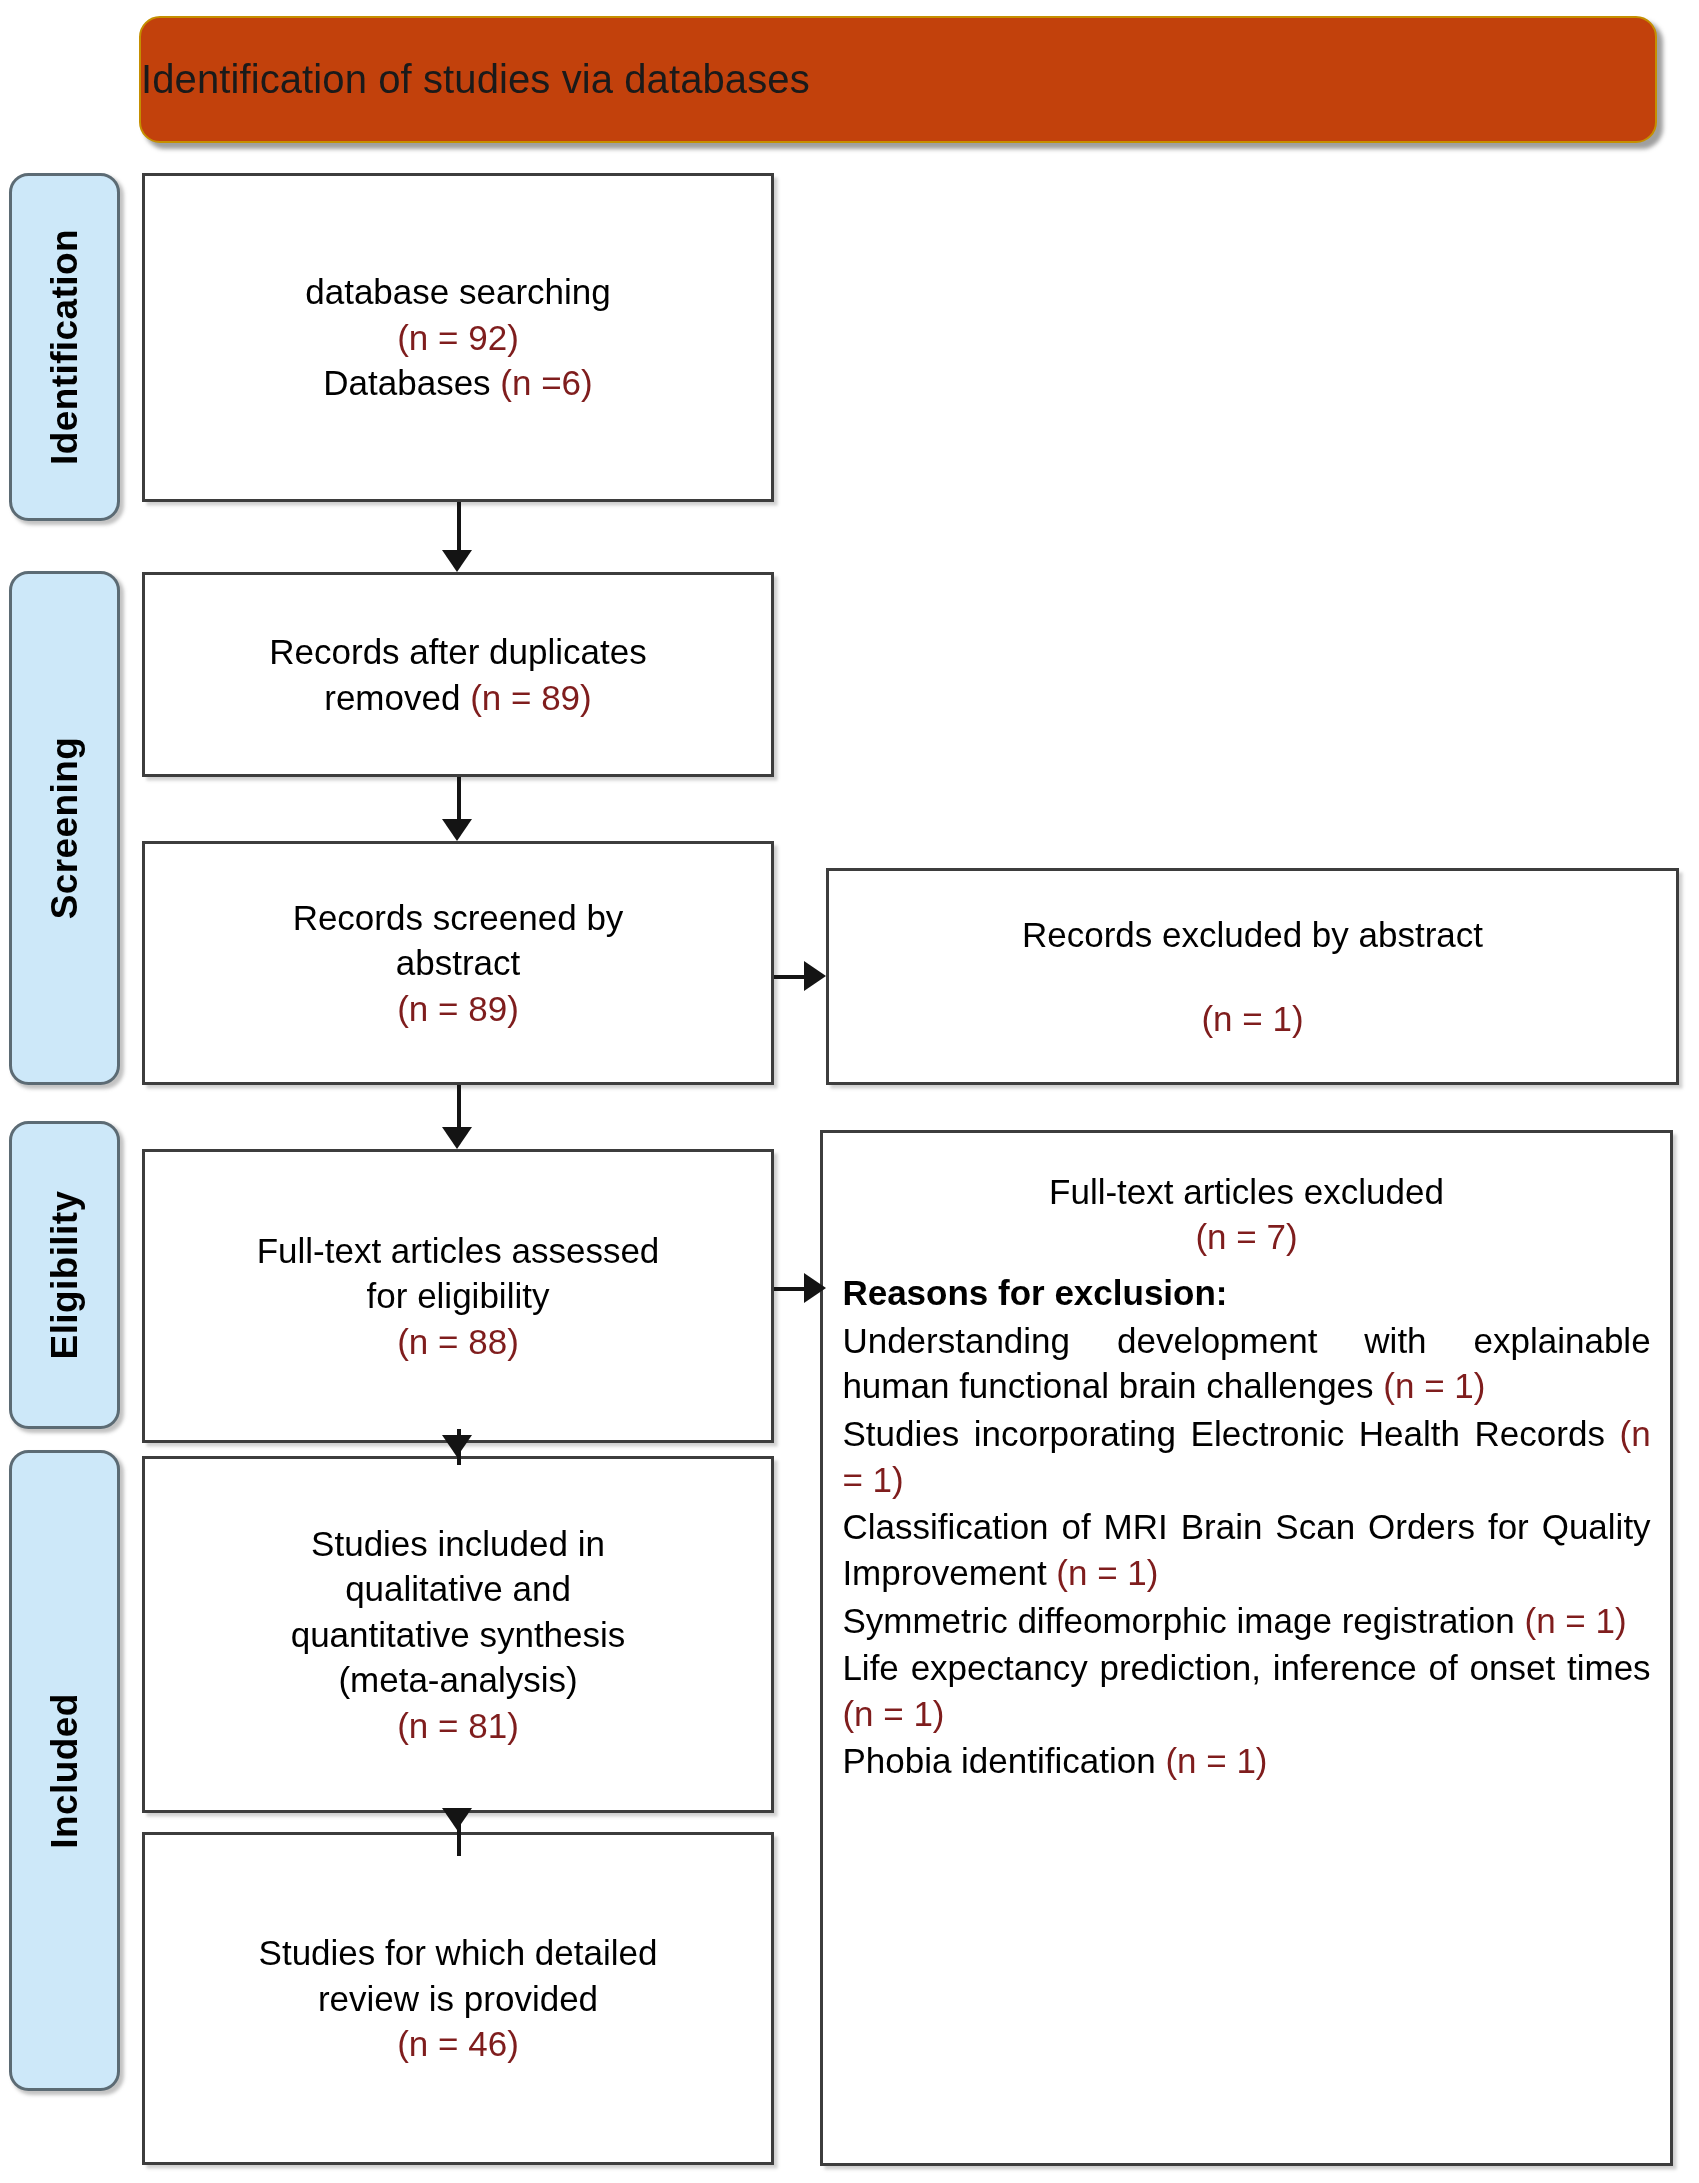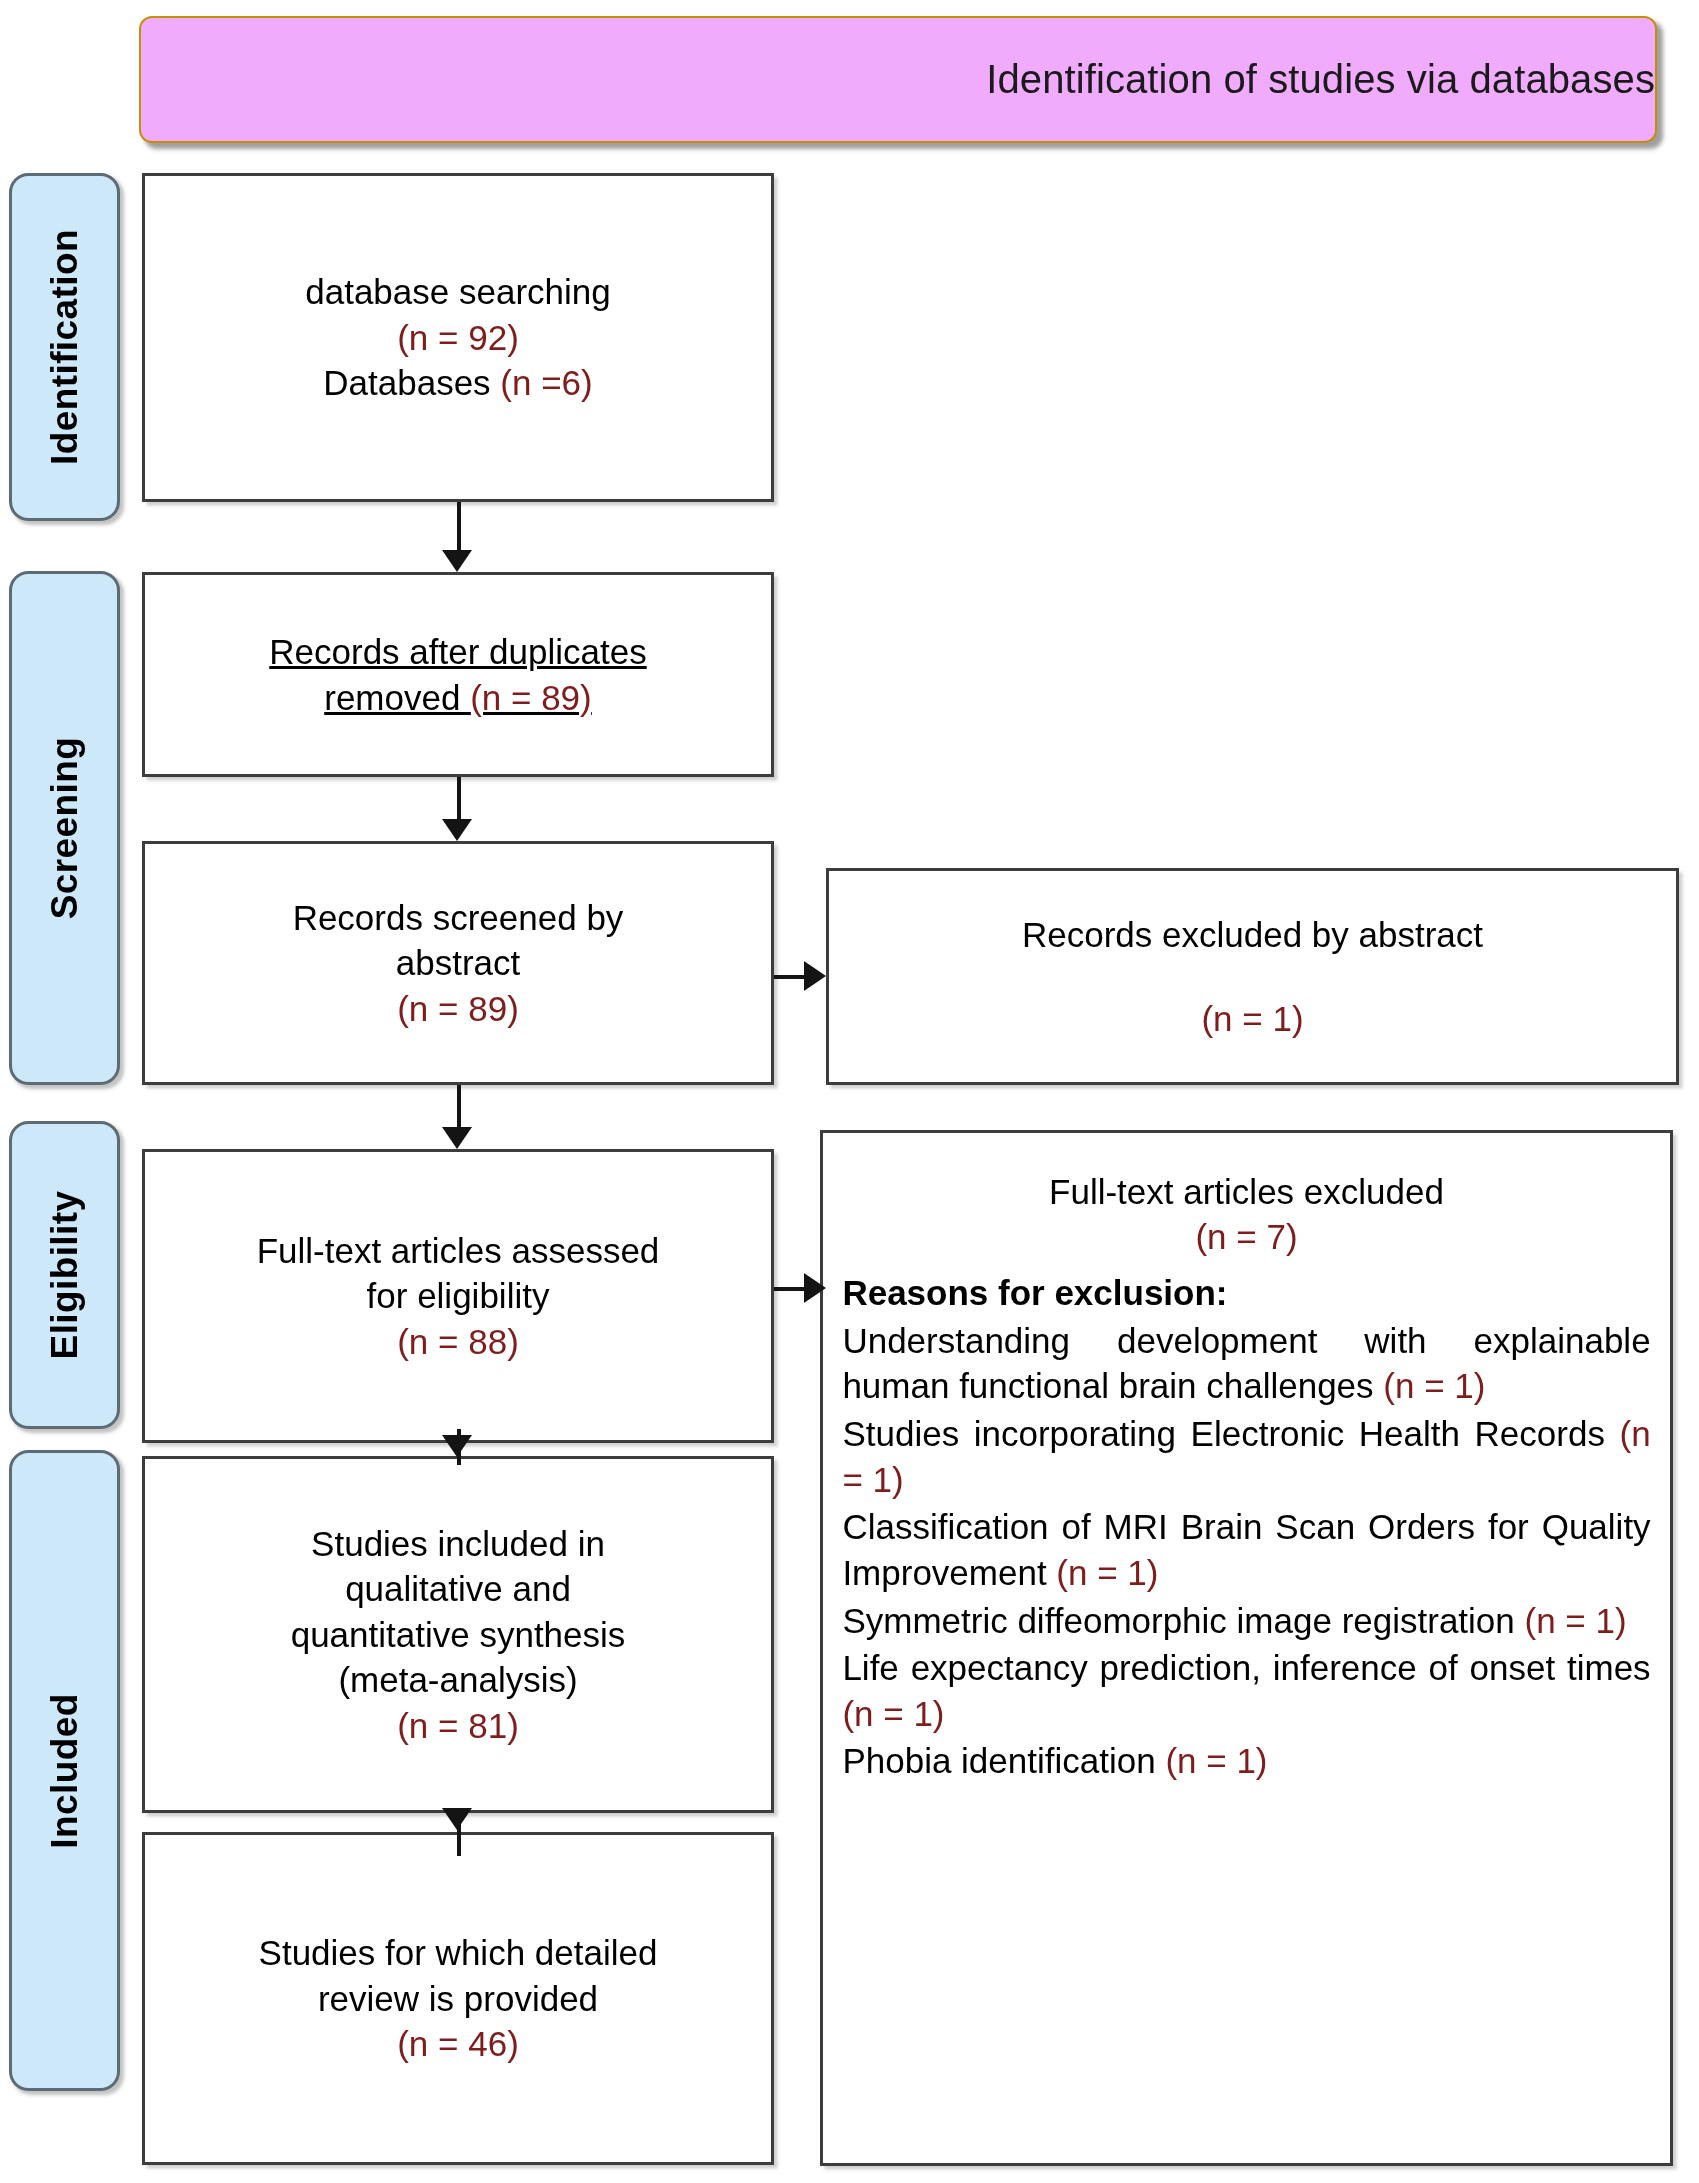--- a/index.html
+++ b/index.html
@@ -14,25 +14,25 @@
     color: #000000;
     overflow: hidden;
     position: relative;
   }
 
   
   #banner {
     position: absolute;
     left: 139px; top: 16.4px;
     width: 1518px; height: 127px;
-    background: #f0abfc;
+    background: #c2410c;
     border: 2.2px solid #C58F00;
-    border-radius: 13px;
+    border-radius: 21px;
     box-shadow: 5.2px 5.2px 4.5px rgba(80,80,80,0.55);
-    display: flex; align-items: center; justify-content: flex-end;
+    display: flex; align-items: center; justify-content: flex-start;
   }
   #banner .banner-label {
     font-size: 40px;
     font-weight: 400;
     letter-spacing: 0.1px;
     color: #1a1a1a;
   }
 
   
   .stage-pill {
@@ -72,21 +72,21 @@
     padding: 7.5px 19.4px;
     text-align: center;
     font-size: 35px;
     line-height: 1.30;
   }
   .flow-box .ln { display: block; width: 100%; }
   .nval { color: #7f1d1d; }
 
   
   #box-identified { left: 142px; top: 173px;  width: 632px; height: 329px; }
-  #box-dedup      { left: 142px; top: 572px;  width: 632px; height: 205px; text-decoration: underline; }
+  #box-dedup      { left: 142px; top: 572px;  width: 632px; height: 205px; }
   #box-screened   { left: 142px; top: 841px; width: 632px; height: 244px; }
   #box-fulltext   { left: 142px; top: 1149px; width: 632px; height: 294px; }
   #box-included   { left: 142px; top: 1456px; width: 632px; height: 357px; }
   #box-detailed   { left: 142px; top: 1832px; width: 632px; height: 333px; }
 
   
   #box-excl-abstract {
     left: 826px; top: 868px; width: 853px; height: 217px; gap: 39px;
   }
   #box-excl-fulltext {

